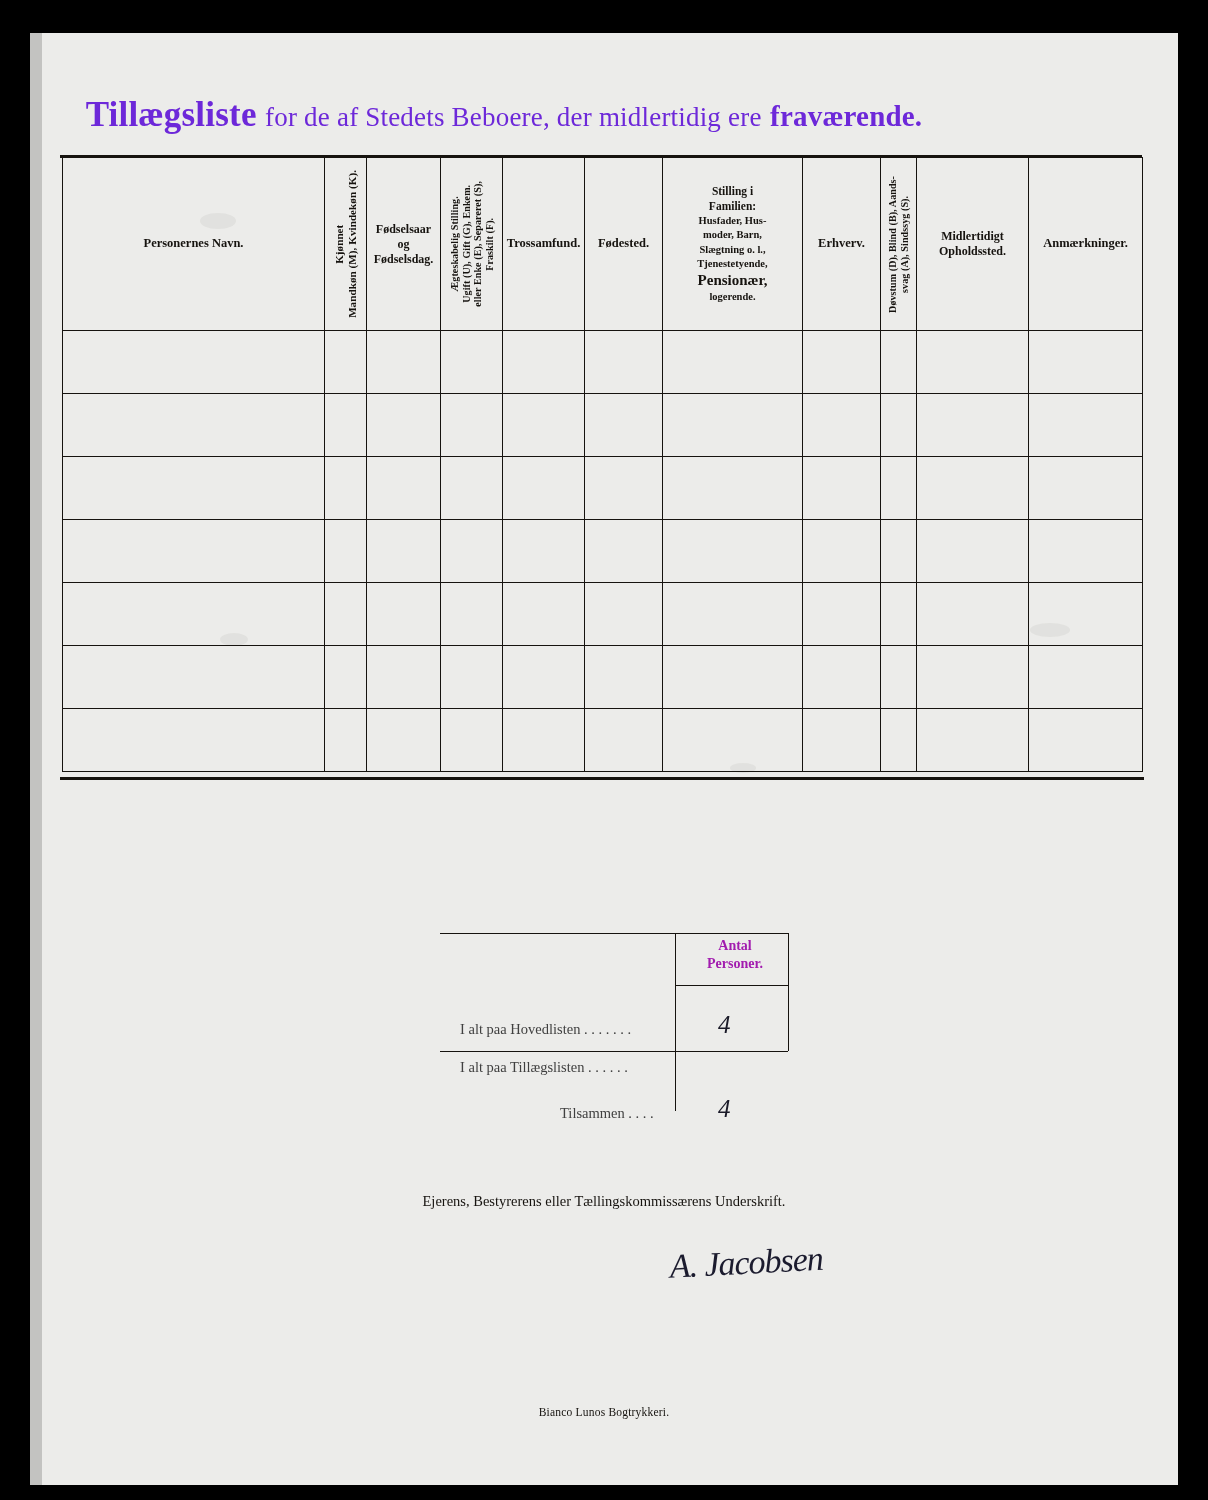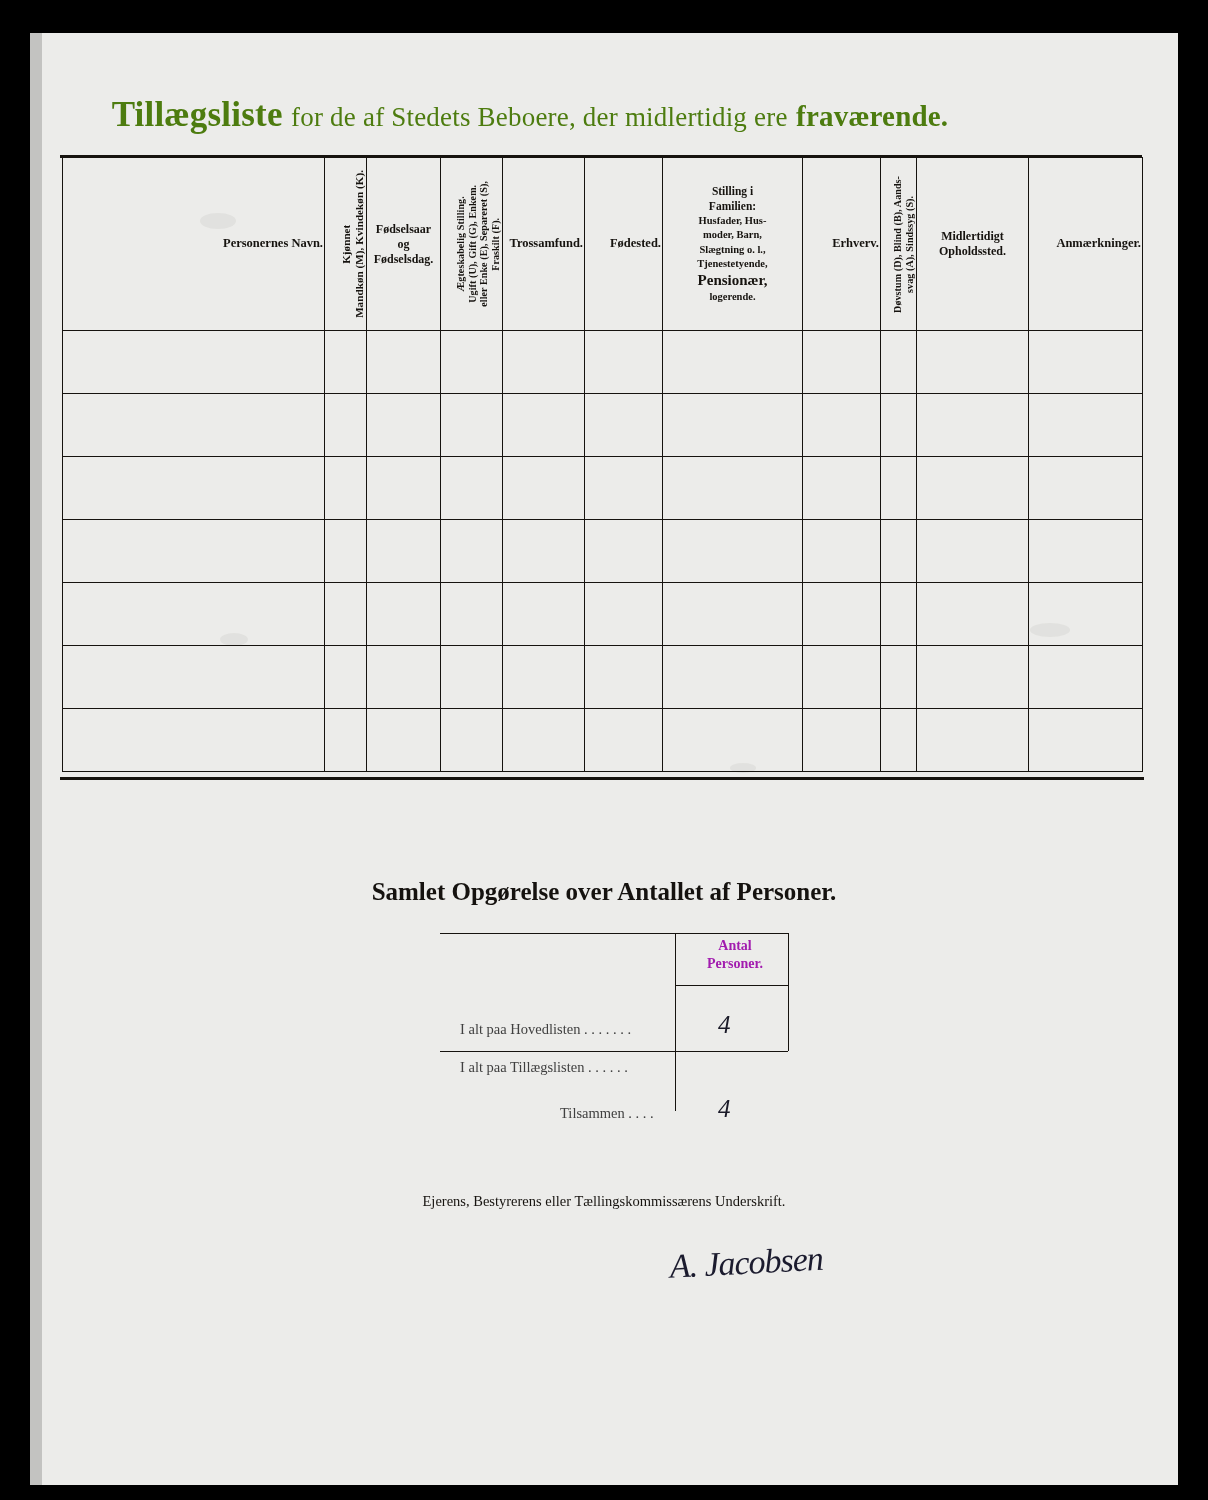--- a/index.html
+++ b/index.html
@@ -41,23 +41,22 @@
   
   .title {
     position: absolute;
     left: 0;
     top: 62px;
     width: 948px;
     text-align: center;
     font-size: 33px;
     font-weight: bold;
     letter-spacing: .2px;
-    color: #4d7c0f;
+    color: #6d28d9;
     white-space: nowrap;
-    margin-left: 26px;
   }
   .title .lead {
     font-size: 35px;
   }
   .title .mid {
     font-weight: normal;
     font-size: 27px;
   }
   .title .tail {
     font-size: 29px;
@@ -107,21 +106,21 @@
     writing-mode: vertical-rl;
     transform: rotate(180deg);
     white-space: nowrap;
     font-size: 11px;
     line-height: 1.15;
     font-weight: bold;
     letter-spacing: .1px;
     display: inline-block;
   }
   .vsmall { font-size: 10px; }
-  .cellstack { display: flex; justify-content: flex-end; align-items: center; height: 100%; }
+  .cellstack { display: flex; justify-content: center; align-items: center; height: 100%; }
   .hdr-multi { font-size: 12px; line-height: 1.25; }
 
   
   .subtitle {
     position: absolute;
     left: 0;
     top: 845px;
     width: 1148px;
     text-align: center;
     font-size: 25px;
@@ -409,21 +408,20 @@
             <td></td>
             <td></td>
             <td></td>
             <td></td>
           </tr>
         </tbody>
       </table>
       <div style="position:absolute;left:-2px;top:620px;width:1084px;height:3px;background:#16130f;"></div>
     </div>
 
-    <div class="subtitle">Samlet Opgørelse over Antallet af Personer.</div>
 
     <div class="totals">
       <div class="hline" style="left:0;top:0;width:348px;"></div>
       <div class="vline" style="left:235px;top:0;height:170px;"></div>
       <div class="vline" style="left:348px;top:0;height:118px;"></div>
       <div class="hline" style="left:235px;top:52px;width:113px;"></div>
       <div class="hline" style="left:0;top:118px;width:348px;"></div>
 
       <div class="antal">
         <span>Antal</span><br>
@@ -437,15 +435,16 @@
       <div class="num" style="left:278px;top:116px;"></div>
 
       <div class="rowlabel" style="left:120px;top:172px;">Tilsammen . . . .</div>
       <div class="num" style="left:278px;top:162px;">4</div>
       <div class="vline" style="left:235px;top:118px;height:60px;"></div>
     </div>
 
     <div class="sig-caption">Ejerens, Bestyrerens eller Tællingskommissærens Underskrift.</div>
     <div class="signature">A. Jacobsen</div>
 
+    <div class="footer">Bianco Lunos Bogtrykkeri.</div>
 
   </div>
 </div>
 
 </body></html>

